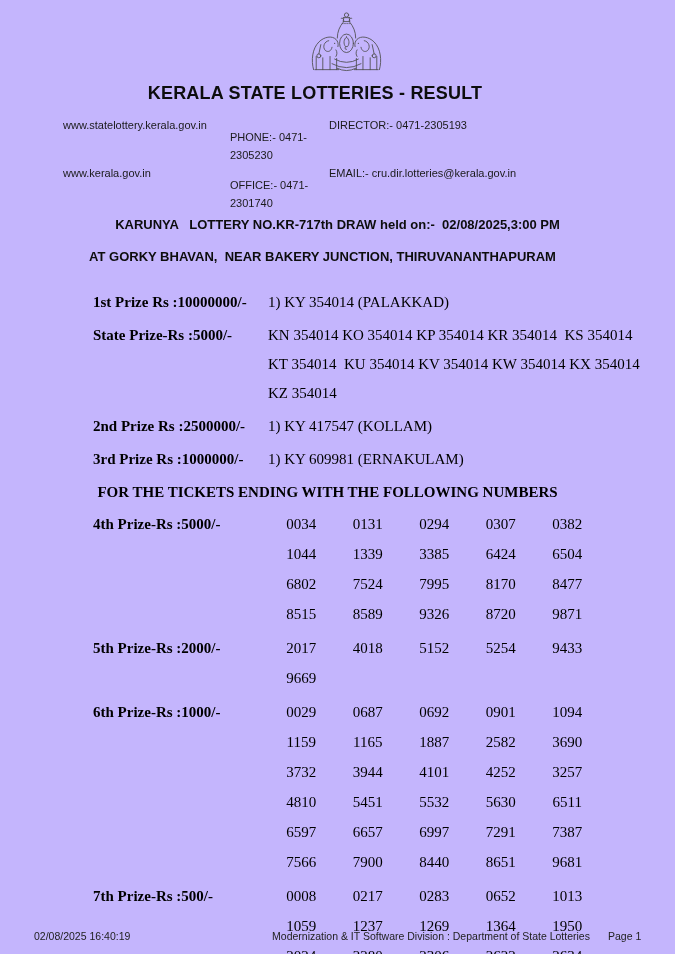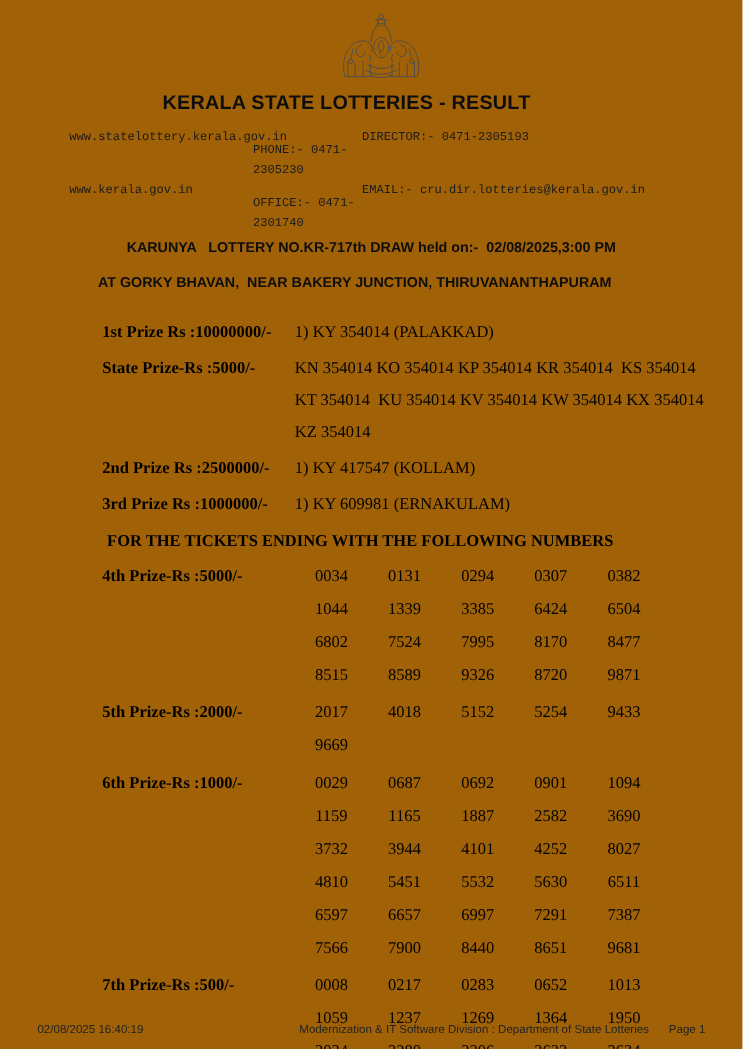--- a/index.html
+++ b/index.html
@@ -1,28 +1,28 @@
 <!DOCTYPE html>
 <html><head>
 <meta charset="utf-8">
 <style>
   html,body{margin:0;padding:0;background:#fff;}
   .page{
-    position:relative;width:675px;height:954px;background:#a16207;color:#000;
+    position:relative;width:675px;height:954px;background:#c4b5fd;color:#000;
     overflow:hidden;font-family:"Liberation Serif",serif;
   }
   
   .emblem-wrap{text-align:center;padding-top:9px;height:66px;}
   .emblem-wrap svg{display:inline-block;margin-left:18px;}
   .title{
     text-align:center;margin:8px 45px 0 0;
     font:700 18px/21px "Liberation Sans",sans-serif;color:#0d0d0d;letter-spacing:.2px;
   }
   .contact{margin-top:12px;font:11px/18px "Liberation Sans",sans-serif;color:#1a1a1a;}
-  .contact-row{display:flex;font-family:Liberation Mono, monospace;}
+  .contact-row{display:flex;}
   .c-left{margin-left:63px;width:167px;}
   .c-mid{width:99px;margin-top:12px;}
   .c-right{flex:1;}
   .draw-line{
     margin-top:4px;text-align:center;white-space:pre-wrap;
     font:700 13px/18px "Liberation Sans",sans-serif;color:#0d0d0d;
   }
   .venue-line{
     margin-top:14px;text-align:center;white-space:pre-wrap;margin-right:30px;
     font:700 13px/18px "Liberation Sans",sans-serif;color:#0d0d0d;
@@ -189,21 +189,21 @@
             <span class="num-cell">1094</span>
             <span class="num-cell">1159</span>
             <span class="num-cell">1165</span>
             <span class="num-cell">1887</span>
             <span class="num-cell">2582</span>
             <span class="num-cell">3690</span>
             <span class="num-cell">3732</span>
             <span class="num-cell">3944</span>
             <span class="num-cell">4101</span>
             <span class="num-cell">4252</span>
-            <span class="num-cell">8027</span>
+            <span class="num-cell">3257</span>
             <span class="num-cell">4810</span>
             <span class="num-cell">5451</span>
             <span class="num-cell">5532</span>
             <span class="num-cell">5630</span>
             <span class="num-cell">6511</span>
             <span class="num-cell">6597</span>
             <span class="num-cell">6657</span>
             <span class="num-cell">6997</span>
             <span class="num-cell">7291</span>
             <span class="num-cell">7387</span>

